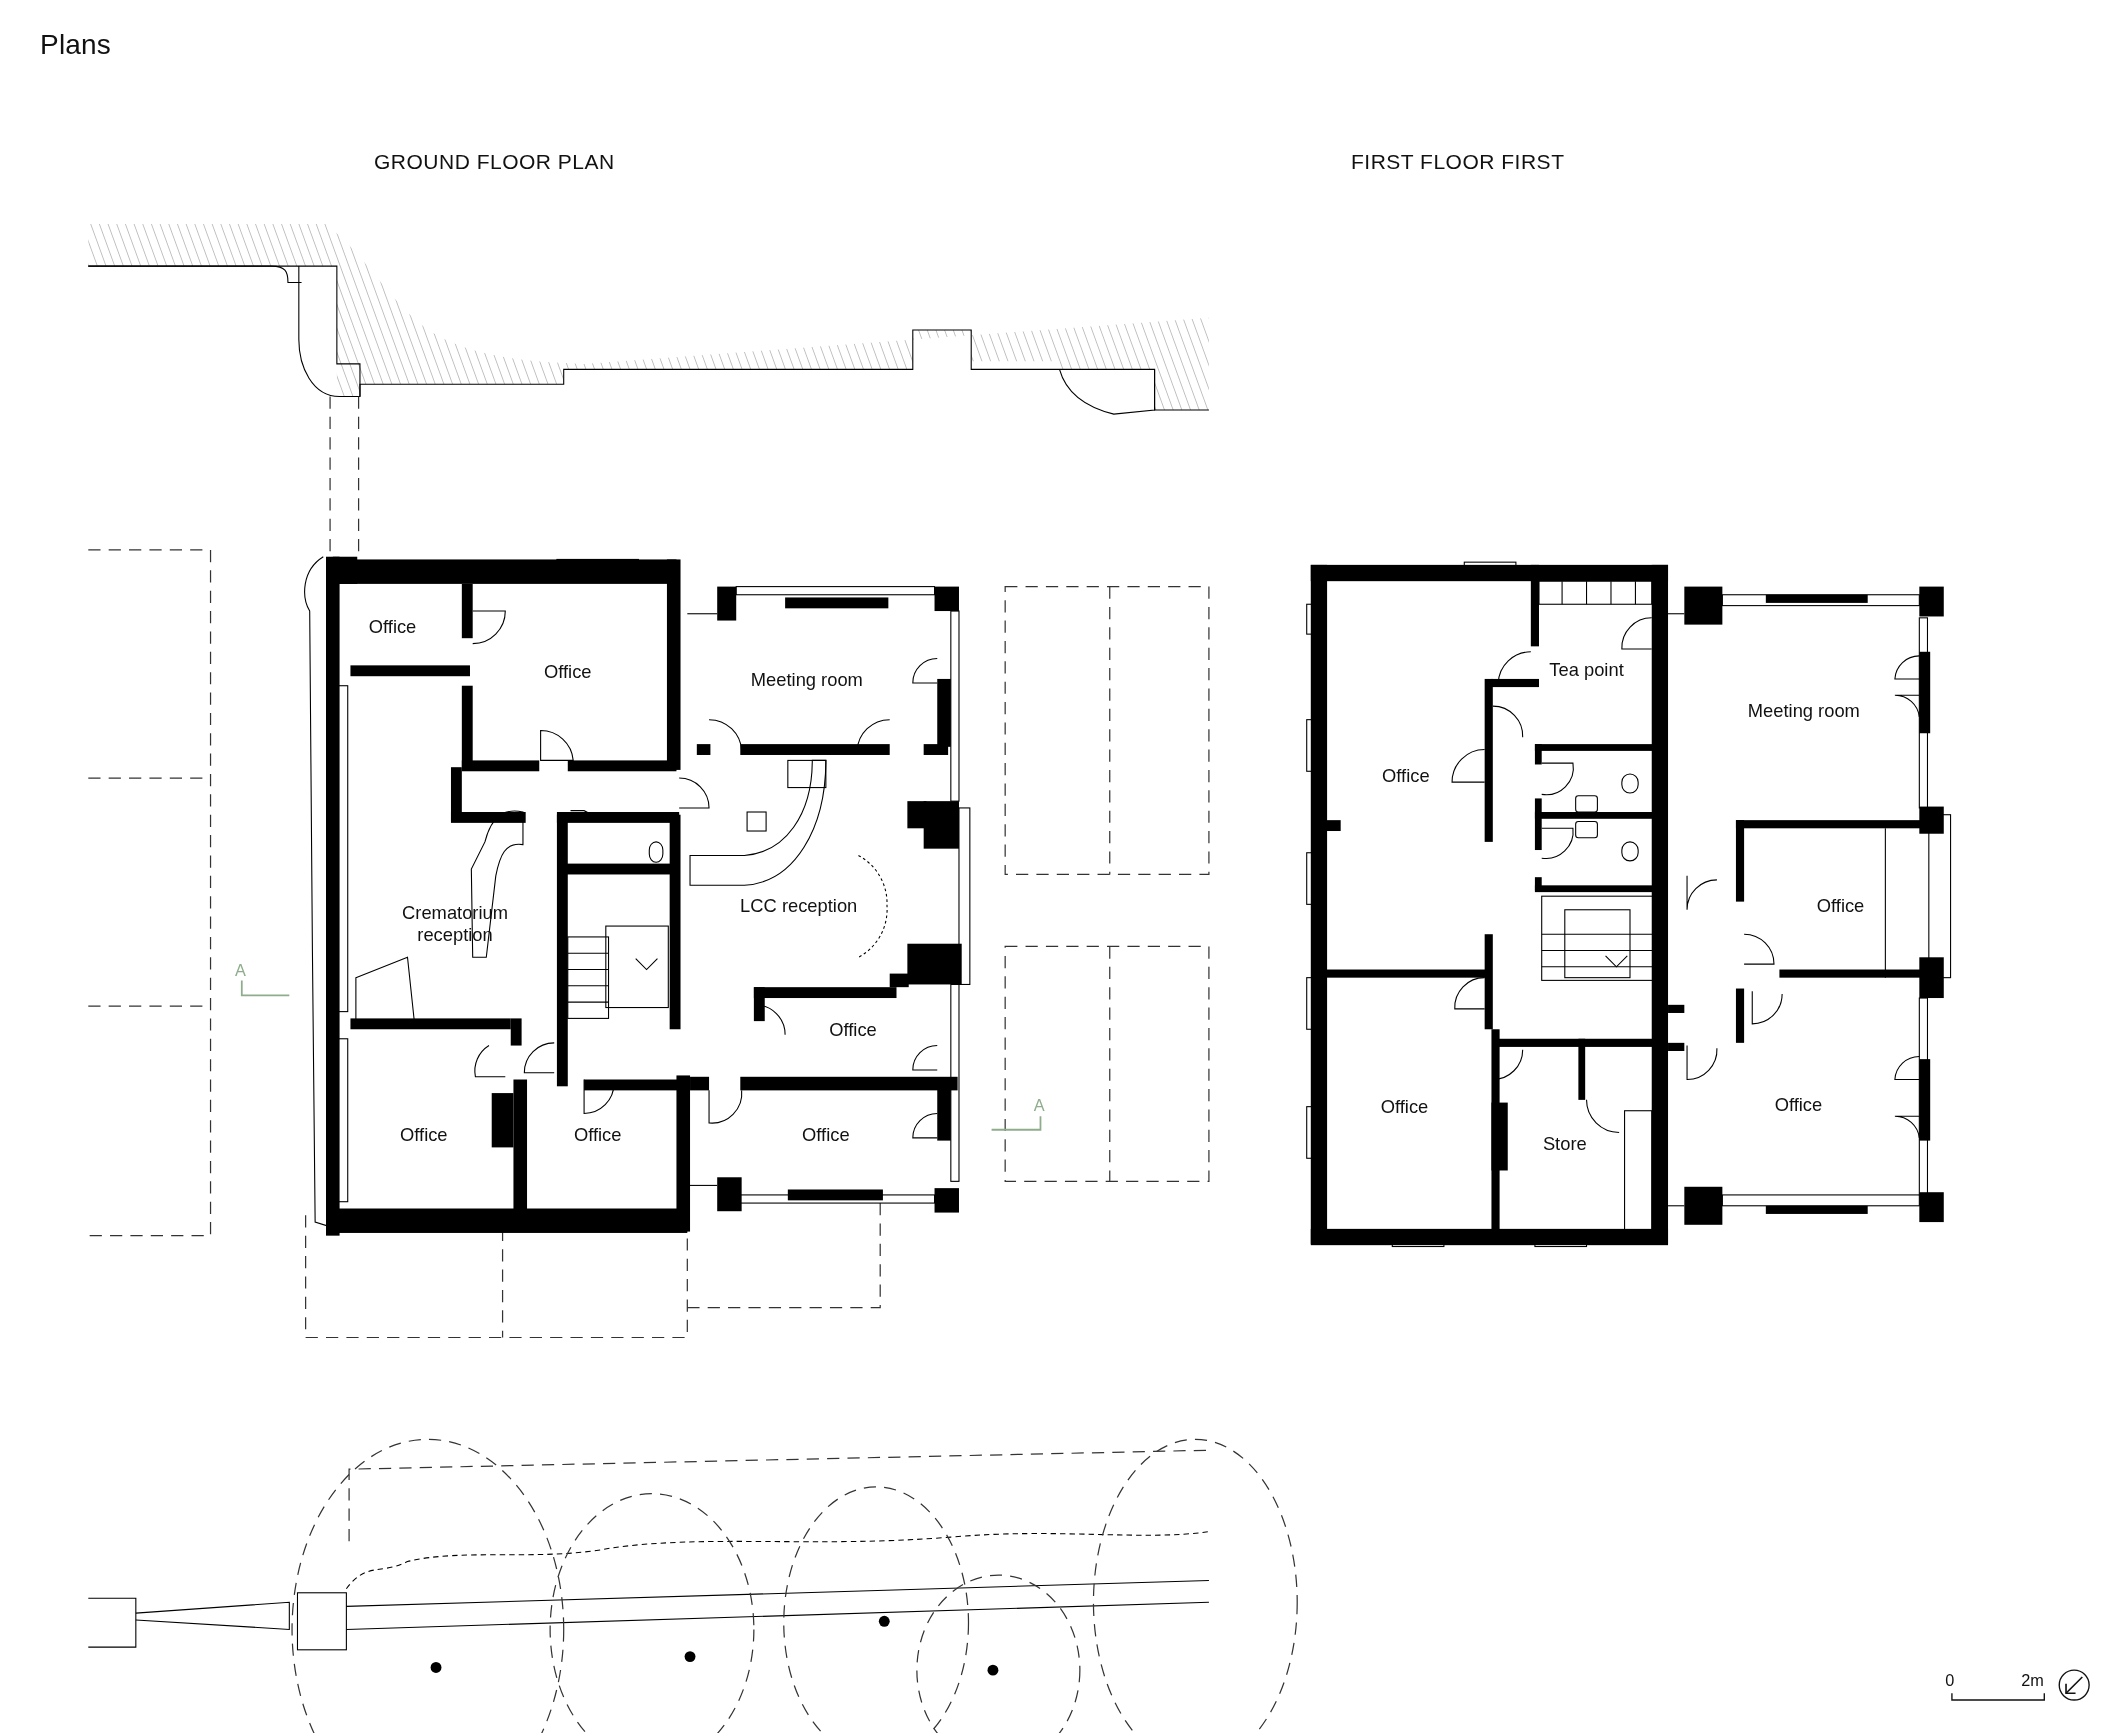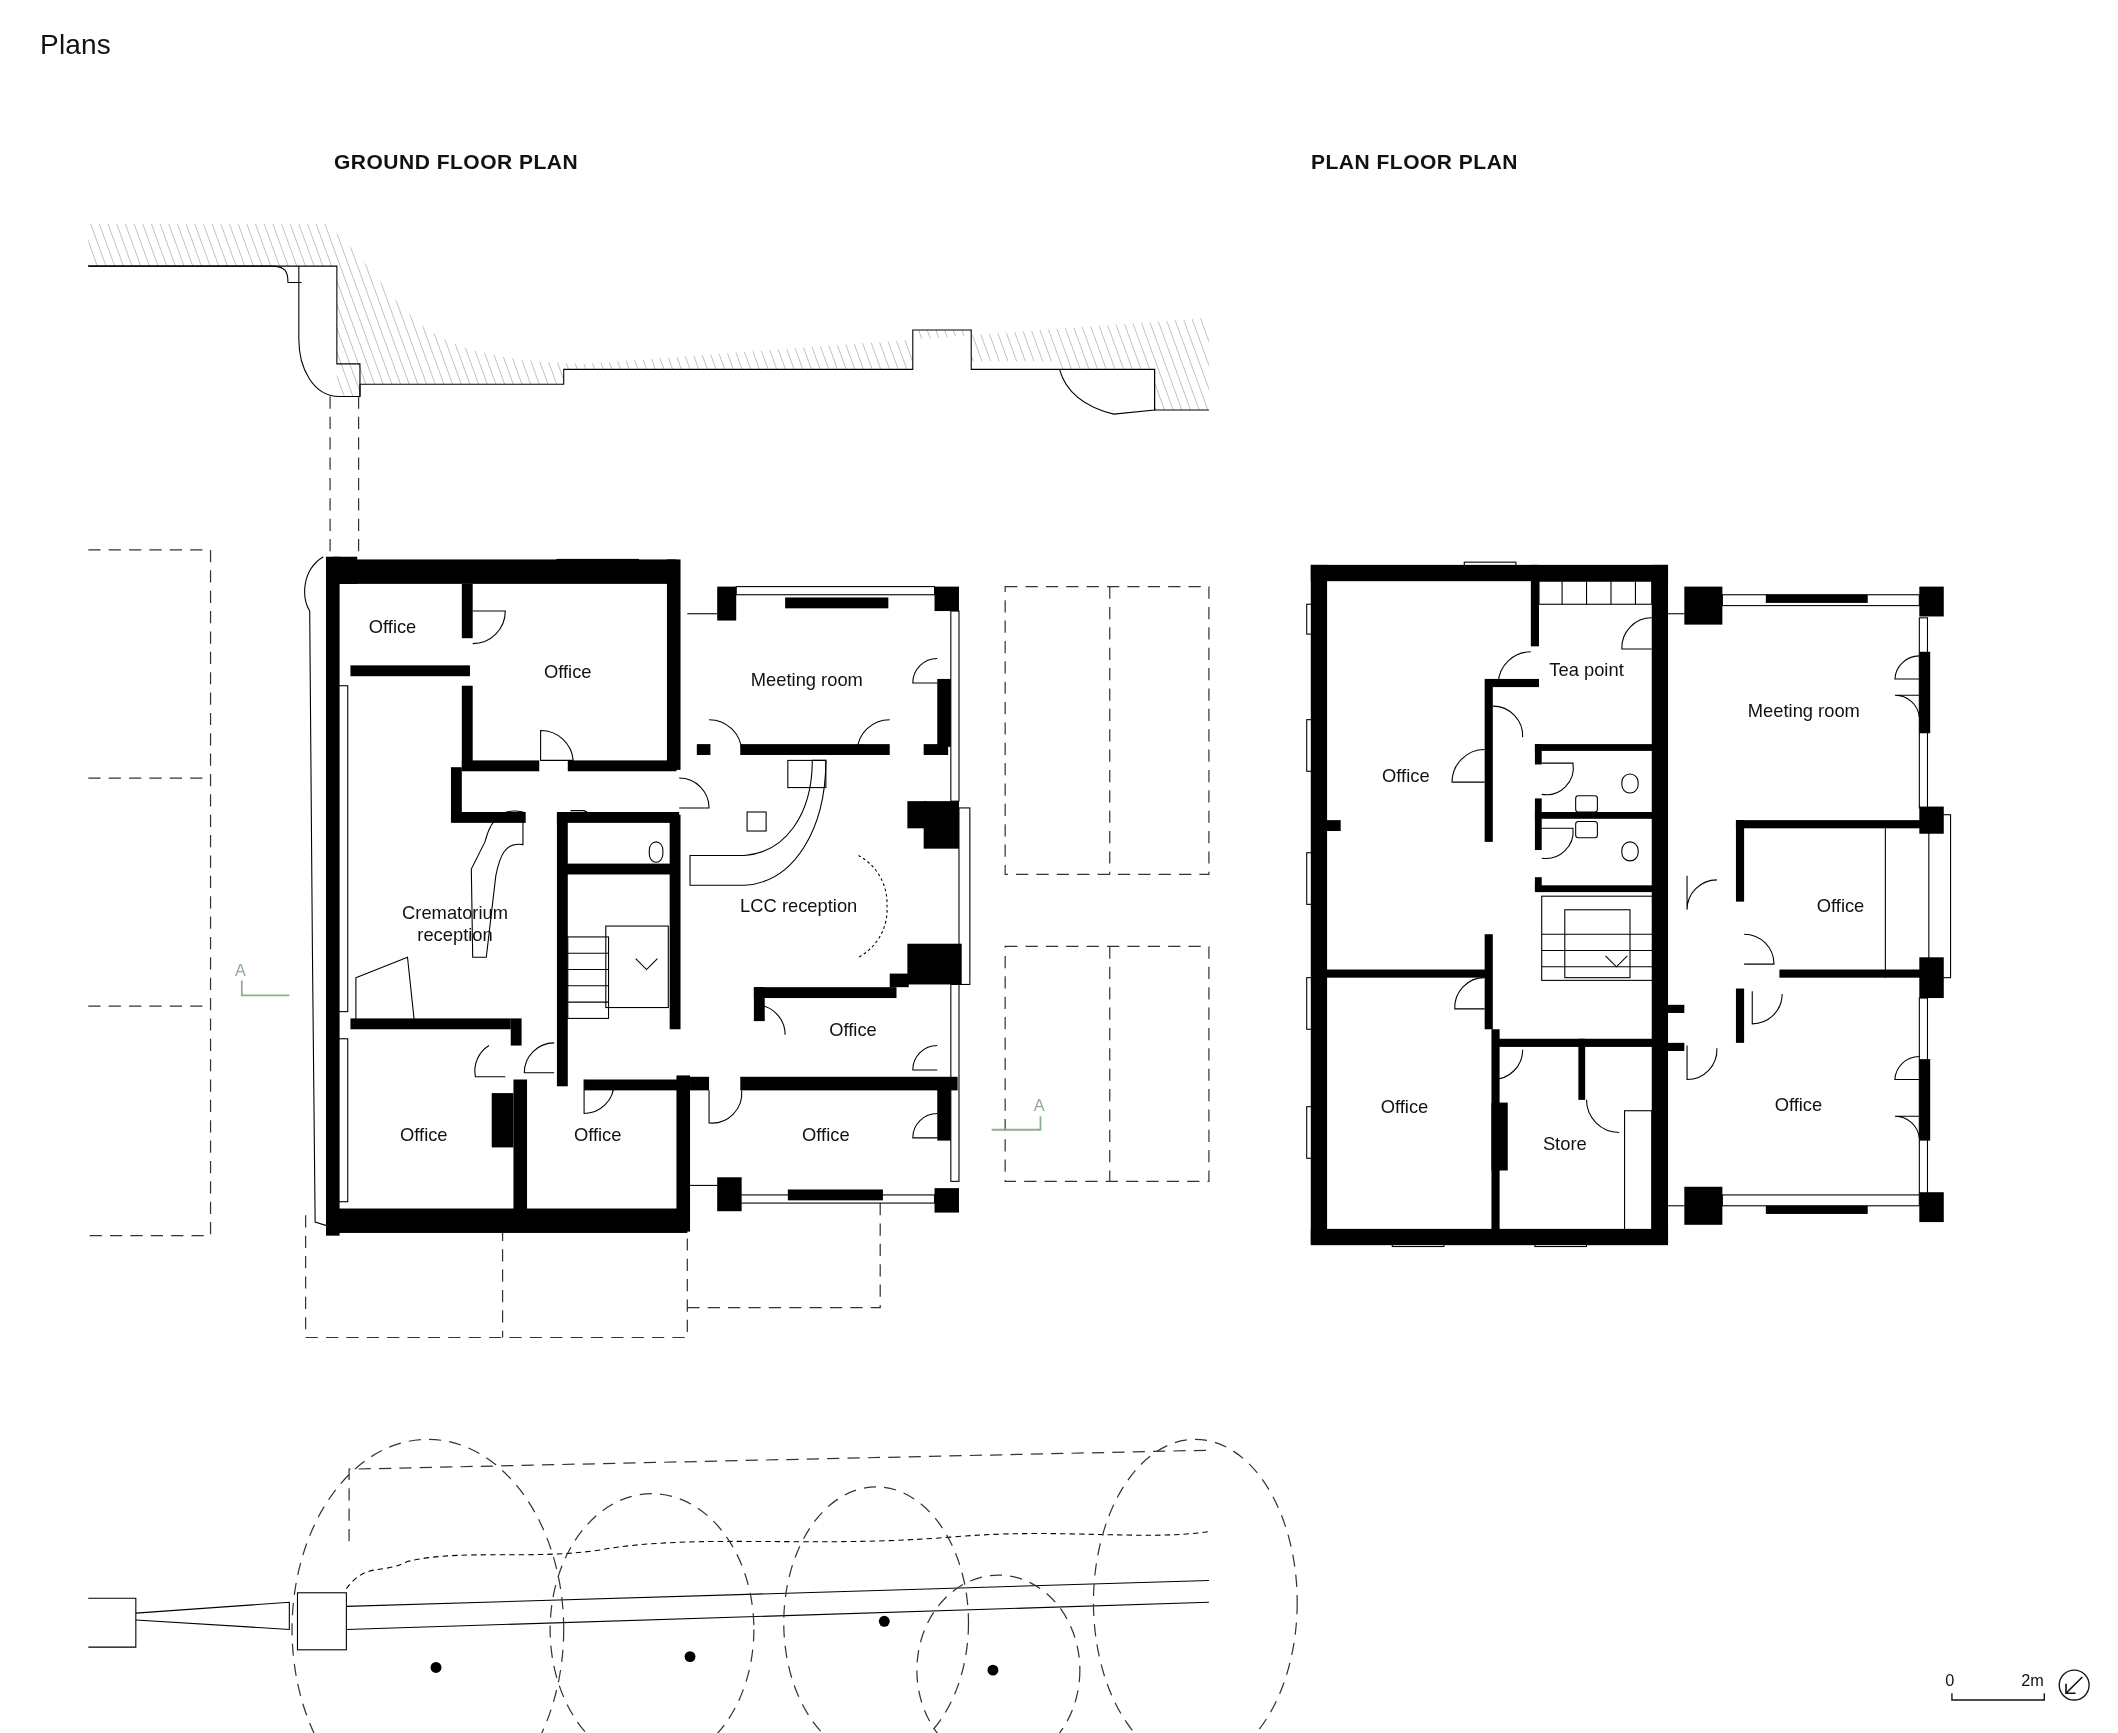--- a/index.html
+++ b/index.html
@@ -1,37 +1,37 @@
 <!DOCTYPE html>
 <html style="font-size:7.5px"><head>
 <meta charset="utf-8">
 <style>
   html, body { margin: 0; padding: 0; background: #ffffff; }
   body { width: 2119px; height: 1734px; position: relative; overflow: hidden; font-family: "Liberation Sans", sans-serif; color: #111; }
   .page-title { position: absolute; left: 40px; top: 29px; font-size: 28px; font-weight: 400; letter-spacing: 0.2px; }
-  .plan-title { position: absolute; font-size: 21px; font-weight: 700; letter-spacing: 0.5px; }
+  .plan-title { position: absolute; font-size: 21px; font-weight: 400; letter-spacing: 0.5px; margin-left: 40px; }
   #gf-title { left: 334px; top: 150px; }
   #ff-title { left: 1311px; top: 150px; }
   svg.plans { position: absolute; left: 0; top: 0; width: 2119px; height: 1734px; }
   svg text { font-family: "Liberation Sans", sans-serif; }
   .room-label { font-size: 13.5px; fill: #111; text-anchor: middle; }
   .wall { fill: #000; }
   .thin { fill: none; stroke: #000; stroke-width: 0.8; }
   .dash { fill: none; stroke: #333; stroke-width: 0.9; stroke-dasharray: 9 6; }
   .hatch-fill { fill: url(#hatch); stroke: none; }
   .section { stroke: #8fac8c; stroke-width: 1.3; fill: none; }
   .section-label { fill: #8fac8c; font-size: 12px; }
   .scale-text { font-size: 12px; fill: #111; }
 </style>
 </head>
 <body>
 
 <div class="page-title">Plans</div>
 <div class="plan-title" id="gf-title">GROUND FLOOR PLAN</div>
-<div class="plan-title" id="ff-title">PLAN FLOOR PLAN</div>
+<div class="plan-title" id="ff-title">FIRST FLOOR FIRST</div>
 
 <svg class="plans" viewBox="0 0 1560 1277" preserveAspectRatio="none">
   <defs>
     <pattern id="hatch" patternUnits="userSpaceOnUse" width="6" height="6" patternTransform="rotate(-20)">
       <line x1="0" y1="0" x2="0" y2="6" stroke="#555" stroke-width="0.5"></line>
     </pattern>
   </defs>
 
   <g>
 

